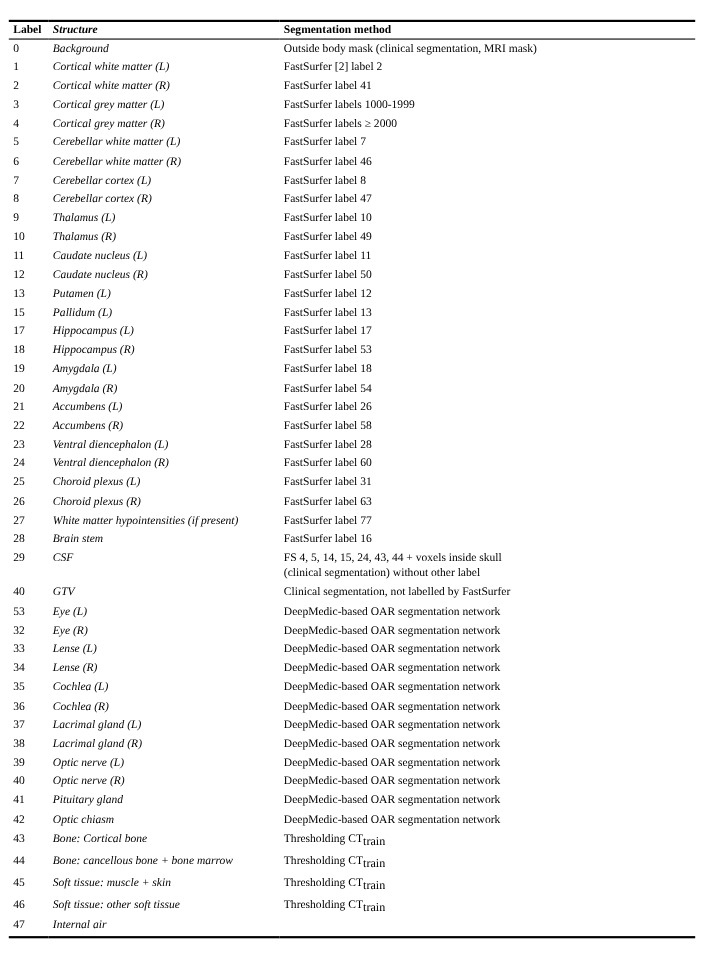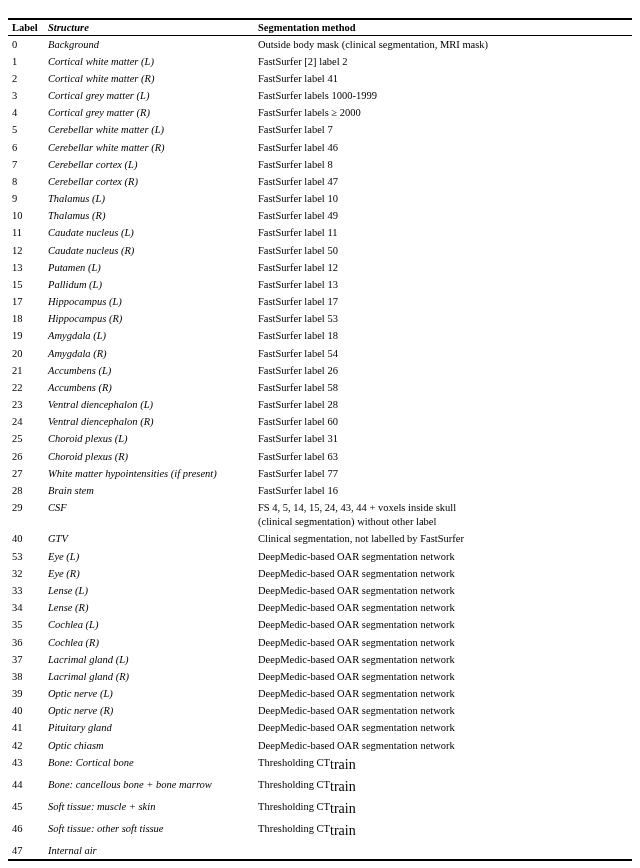--- a/index.html
+++ b/index.html
@@ -36,21 +36,21 @@
       border-bottom: 2px solid #000;
     }
     tbody td {
       padding: 1.5px 4px;
       vertical-align: top;
       line-height: 1.35;
     }
     .col-label { width: 36px; margin-top: 32px; }
     .col-structure { width: 210px; font-style: italic; }
     .col-method { width: auto; margin-left: 45px; }
-    sub { font-size: 14px; text-align: center; }
+    sub { font-size: 11px; text-align: center; }
   </style>
 </head>
 <body>
 
 <p class="caption"></p>
 
 <table>
   <thead>
     <tr>
       <th class="col-label">Label</th>

